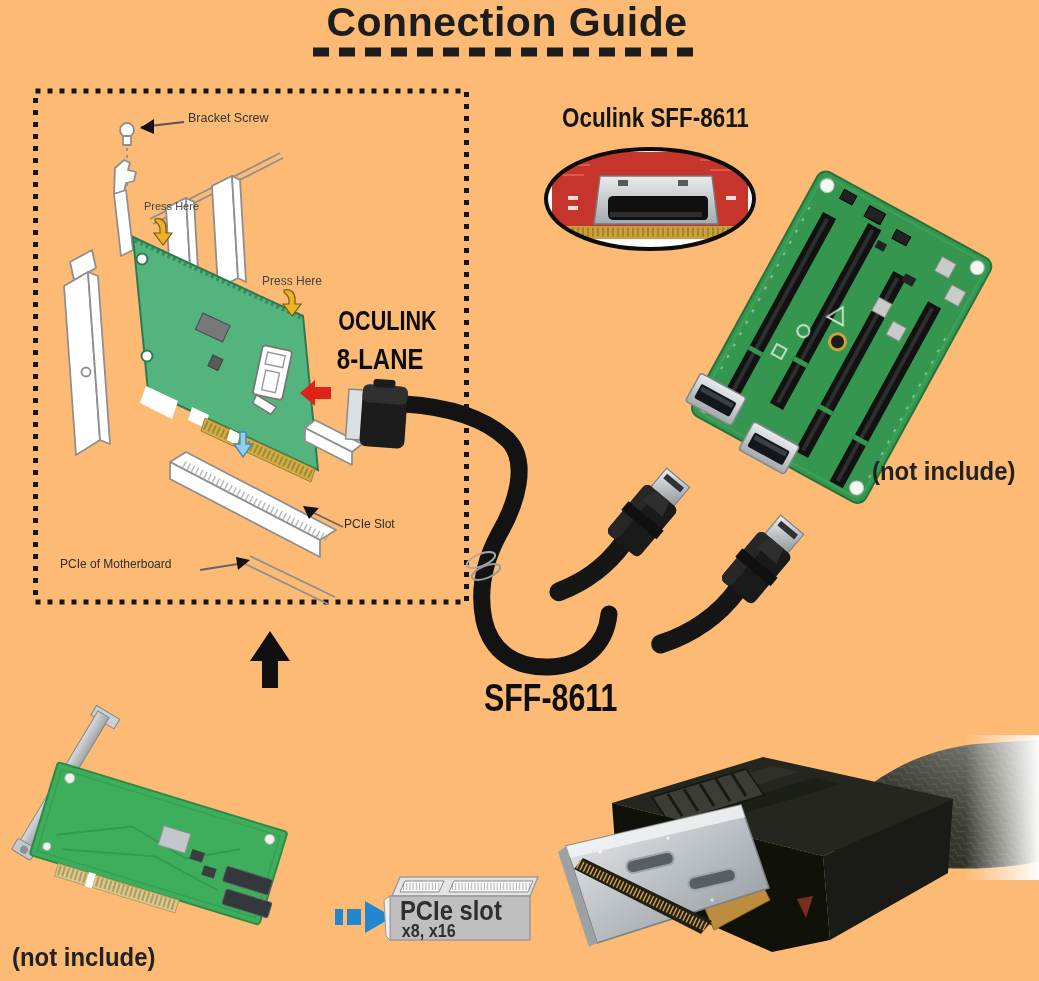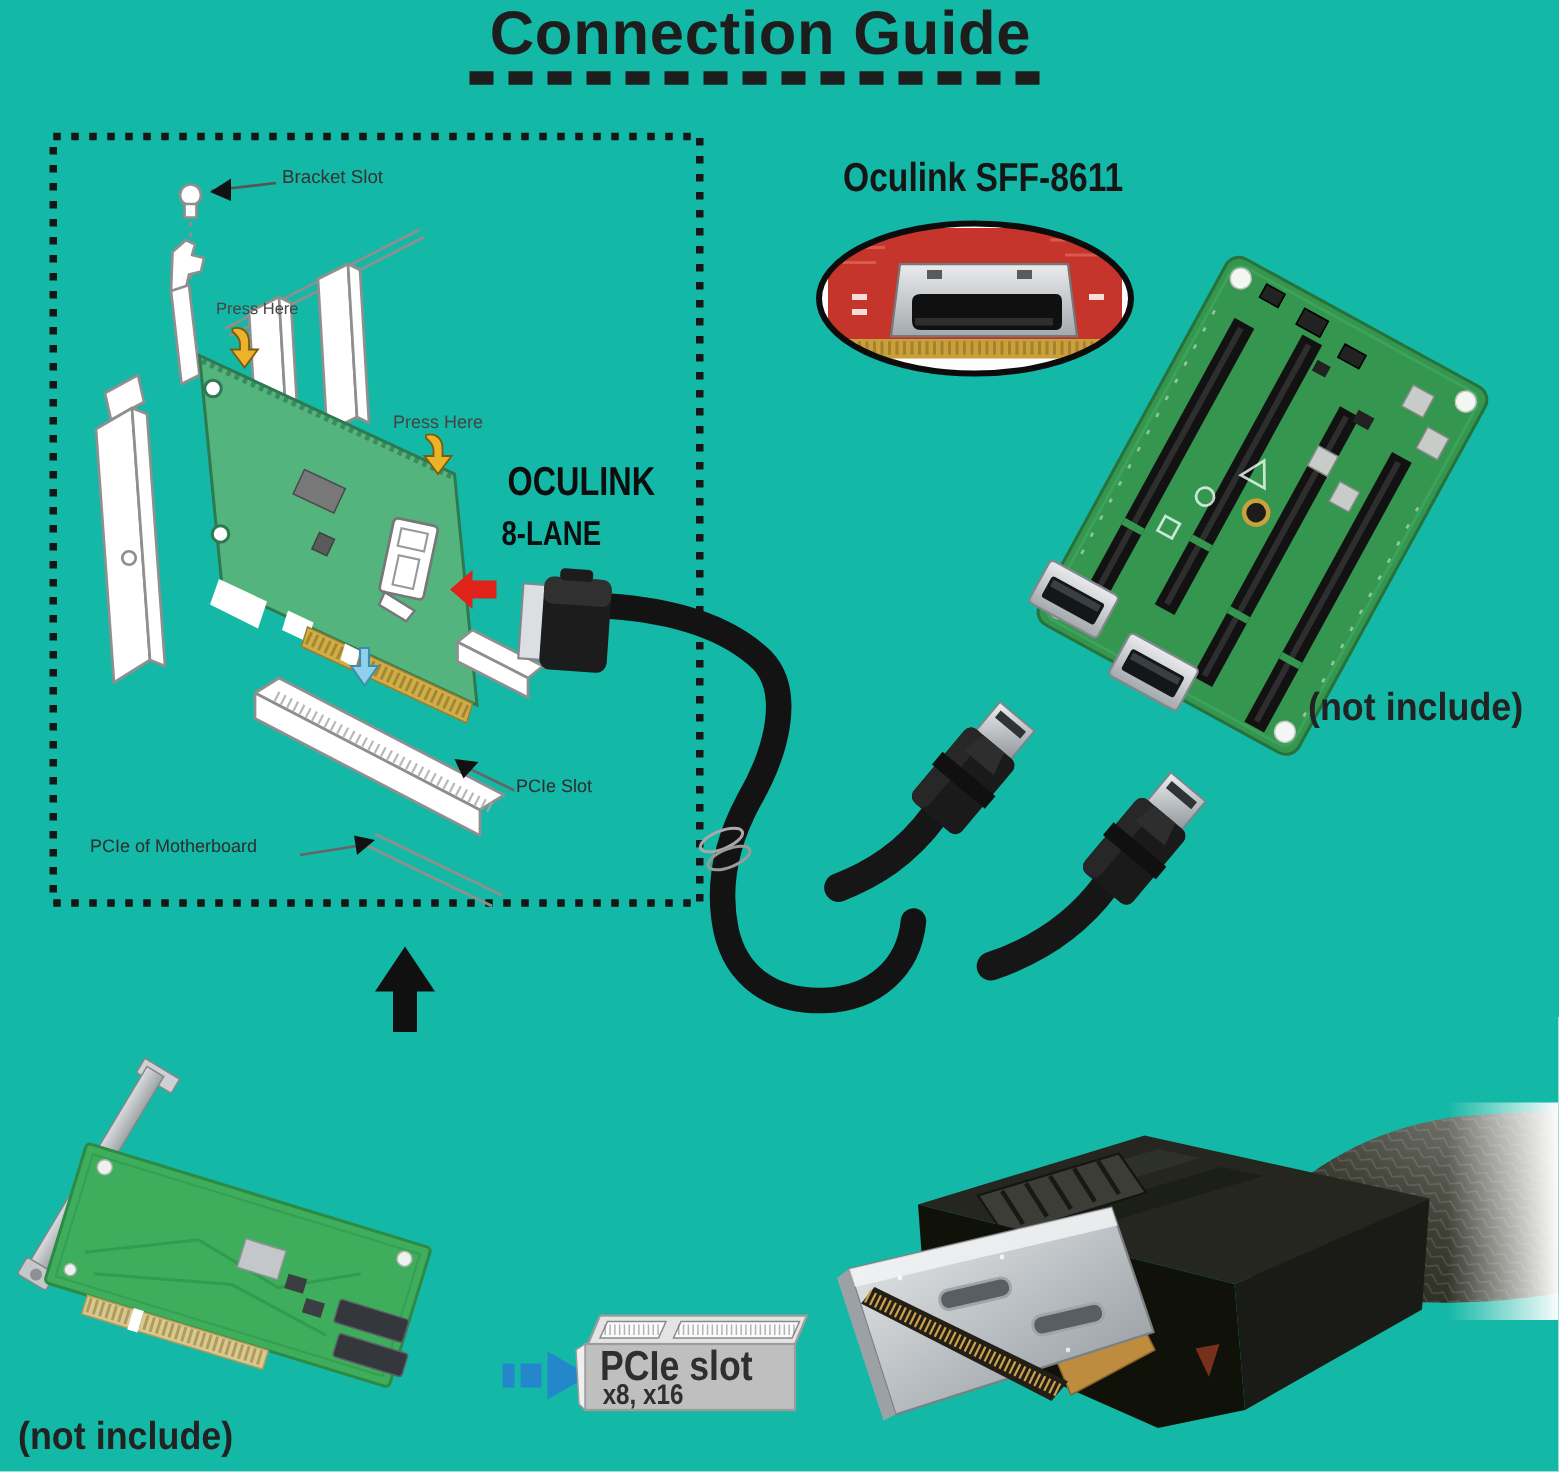--- a/index.html
+++ b/index.html
@@ -1,34 +1,34 @@
 <!DOCTYPE html>
 <html><head>
 <meta charset="utf-8">
 <style>
   html,body{margin:0;padding:0;background:#ffffff;}
-  .stage{position:relative;width:1039px;height:981px;background:#14b8a6;overflow:hidden;
+  .stage{position:relative;width:1039px;height:981px;background:#fdba74;overflow:hidden;
          font-family:"Liberation Sans",sans-serif;color:#1a1a1a;}
   .stage svg{position:absolute;left:0;top:0;}
   .lbl{position:absolute;white-space:nowrap;line-height:1.05;}
   .bold{font-weight:bold;}
   .cx{display:inline-block;transform-origin:center;}
   .cxl{display:inline-block;transform-origin:left center;}
   .s80{transform:scaleX(.80);}
   .s83{transform:scaleX(.83);}
   .s85{transform:scaleX(.85);}
   .s92{transform:scaleX(.92);}
   .ctr{text-align:left;}
   .title{left:0;top:1px;width:1014px;text-align:center;font-size:41px;font-weight:bold;color:#1d1d1d;letter-spacing:.5px;}
   .callout-lbl{left:551px;top:104px;font-size:27px;font-weight:bold;color:#151515;margin-left:11px;}
   .ni-top{left:872px;top:458px;font-size:26px;font-weight:600;color:#222;}
   .ni-bot{left:12px;top:944px;font-size:26px;font-weight:600;color:#222;}
   .sffcable{left:484px;top:679px;font-size:38px;font-weight:bold;color:#0e0e0e;}
   .oc1{left:326px;top:307px;width:112px;font-size:27px;font-weight:bold;color:#0d0d0d;}
-  .oc2{left:326px;top:343px;width:112px;font-size:23px;font-weight:bold;color:#0d0d0d;}
+  .oc2{left:326px;top:343px;width:112px;font-size:30px;font-weight:bold;color:#0d0d0d;}
   .ad1{left:163px;top:700px;width:210px;font-size:26px;font-weight:bold;color:#111;}
   .ad2{left:163px;top:730px;width:210px;font-size:26px;font-weight:bold;color:#111;}
   .tiny{color:#333;}
   .bscrew{left:188px;top:112px;font-size:12.5px;}
   .ph1{left:144px;top:201px;font-size:11px;color:#444;}
   .ph2{left:262px;top:275px;font-size:12px;color:#444;}
   .pslot{left:344px;top:518px;font-size:12px;color:#2d2d2d;}
   .edgemb{left:60px;top:558px;font-size:12px;color:#2d2d2d;}
   .slotbig{left:391px;top:896px;width:130px;font-size:28px;font-weight:bold;color:#2f2f2f;}
   .slotsub{left:397px;top:921px;width:150px;font-size:19px;font-weight:bold;color:#2f2f2f;}
@@ -339,30 +339,31 @@
     <line x1="578" y1="864" x2="706" y2="927" stroke="#c9a24a" stroke-width="9" stroke-dasharray="1.5 2.2"></line>
     <circle cx="600" cy="852" r="1.6" fill="#fff" opacity=".8"></circle>
     <circle cx="668" cy="838" r="1.6" fill="#fff" opacity=".8"></circle>
     <circle cx="712" cy="900" r="1.6" fill="#fff" opacity=".7"></circle>
     <rect x="965" y="735" width="74" height="145" fill="url(#fadeR)"></rect>
   </g>
 </svg>
 
 <div class="lbl title">Connection Guide</div>
 
-<div class="lbl bscrew tiny">Bracket Slot</div>
+<div class="lbl bscrew tiny">Bracket Screw</div>
 <div class="lbl ph1">Press Here</div>
 <div class="lbl ph2">Press Here</div>
 <div class="lbl oc1 ctr"><span class="cx s80">OCULINK</span></div>
 <div class="lbl oc2 ctr"><span class="cx s80">8-LANE</span></div>
 <div class="lbl pslot">PCIe Slot</div>
 <div class="lbl edgemb">PCIe of Motherboard</div>
 
 <div class="lbl callout-lbl"><span class="cxl s83">Oculink SFF-8611</span></div>
 <div class="lbl ni-top"><span class="cxl s92">(not include)</span></div>
 
+<div class="lbl sffcable"><span class="cxl s80">SFF-8611</span></div>
 
 <div class="lbl ni-bot"><span class="cxl s92">(not include)</span></div>
 
 <div class="lbl slotbig ctr"><span class="cx s85">PCIe slot</span></div>
 <div class="lbl slotsub ctr"><span class="cx s85">x8, x16</span></div>
 
 </div>
 
 </body></html>

